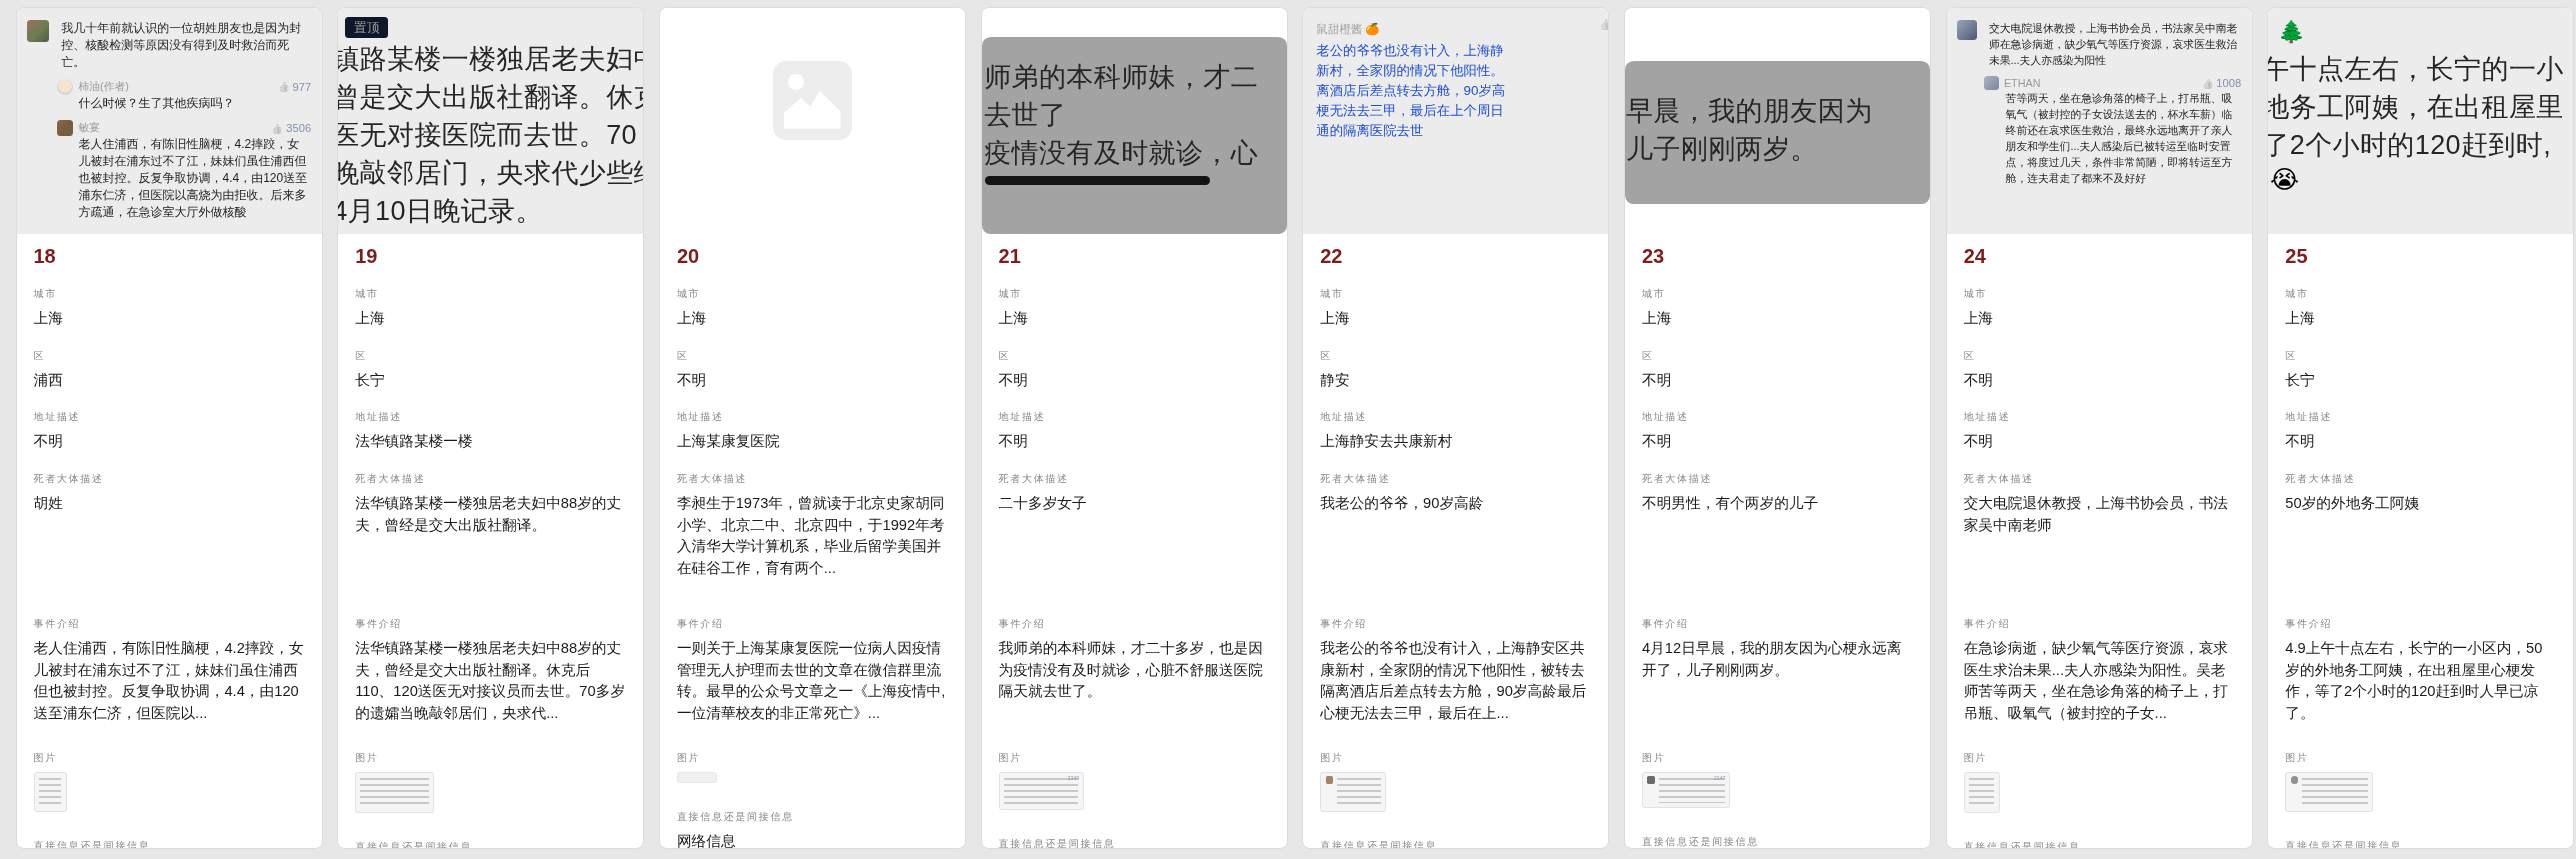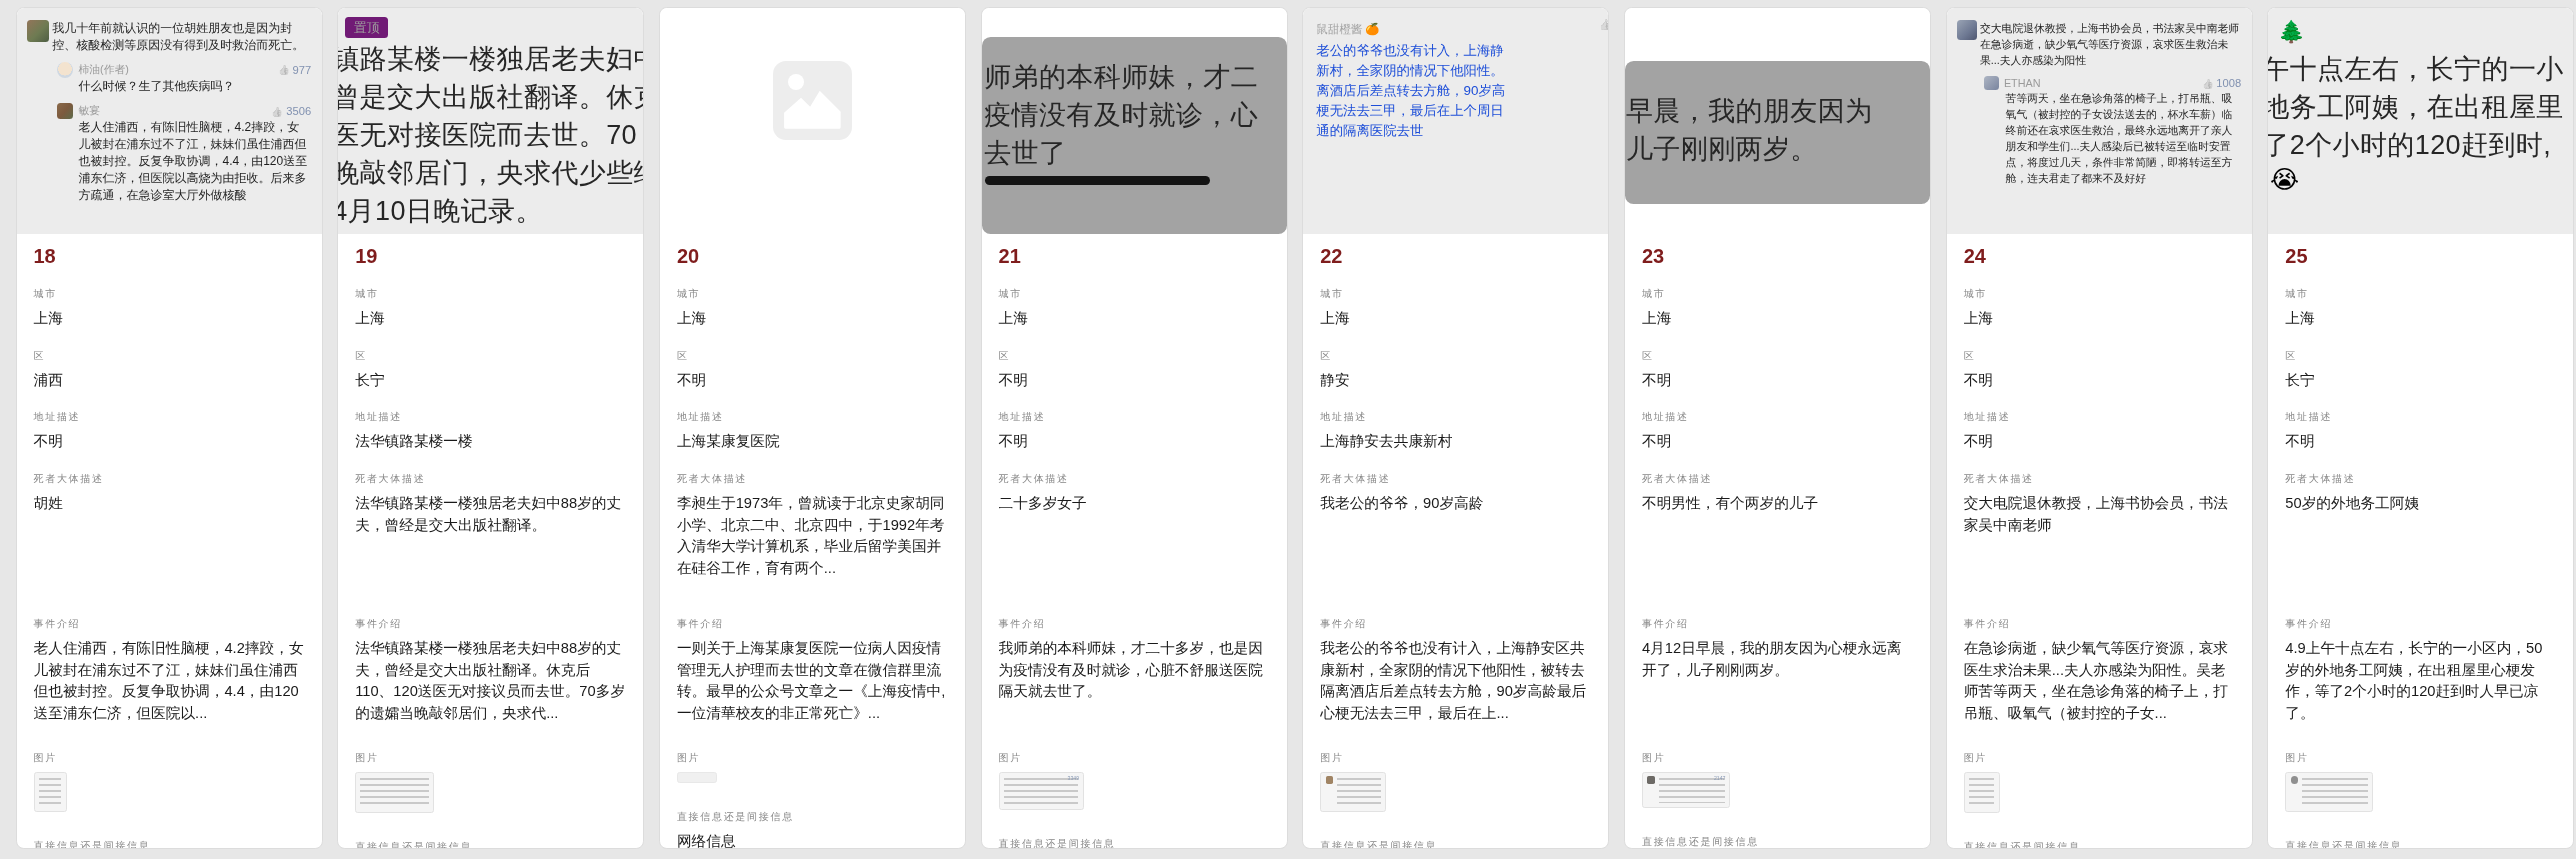--- a/index.html
+++ b/index.html
@@ -11,40 +11,40 @@
   .board{display:flex;gap:14.7px;padding:7px 0 0 15.5px;width:2576px;height:859px;box-sizing:border-box;}
   .card{
     flex:none;width:307px;height:842px;background:#fff;border:0.9px solid #dcdcdc;
     border-radius:7.8px;box-sizing:border-box;overflow:hidden;cursor:pointer;
   }
   
   .hdr{height:226px;border-radius:7px 7px 0 0;overflow:hidden;position:relative;background:#ececec;}
   .hdr.white{background:#fff;}
   
   .wc{padding:12px 10.4px 0 10.4px;color:#1f1f1f;}
-  .wc-row{display:flex;gap:3px;}
+  .wc-row{display:flex;gap:12px;}
   .ava{flex:none;}
   .ava.sq{width:22.4px;height:22.4px;border-radius:3.5px;background:linear-gradient(135deg,#93755a 0%,#6e7b52 55%,#4e5e43 100%);}
   .ava.sq.art2{background:linear-gradient(130deg,#8a6a4a,#7c5a3e 50%,#5d6b4a);}
   .ava.sq.photo{background:linear-gradient(135deg,#9aa4b5,#6d7892 60%,#4e5670);}
   .ava.rnd{width:16.4px;height:16.4px;border-radius:50%;background:radial-gradient(circle at 50% 42%,#f3e3cf 0 55%,#cfd8e2 56% 100%);}
   .wc-main{flex:1;font-size:12px;line-height:17px;}
   .wc-replies{margin-left:30px;}
   .wc-rephead{display:flex;align-items:center;gap:5.2px;margin-top:7.8px;}
   .wc-name{color:#9a9a9a;font-size:10.8px;}
   .wc-like{margin-left:auto;color:#8191b0;font-size:11.2px;display:flex;align-items:center;gap:2.6px;}
   .thumb-ico{font-size:9.5px;filter:grayscale(1) opacity(.65);}
   .wc-reptext{margin-left:21.6px;font-size:12px;line-height:17px;}
   .wc.small .wc-main,.wc.small .wc-reptext{font-size:10.8px;line-height:16px;}
   .wc.small .ava.sq{width:20px;height:20px;}
   .wc.small .ava.rnd{width:14.7px;height:14.7px;border-radius:3.5px;background:linear-gradient(135deg,#aeb6c4,#79849e);}
   .wc.small .wc-replies{margin-left:27px;}
   
   .bt-line{font-size:27px;line-height:38px;color:#262626;white-space:nowrap;margin-left:-6px;letter-spacing:0.4px;}
-  .pin-badge{display:inline-block;margin:8.6px 0 1.7px 7px;background:#701a75;color:#9e9e9e;font-size:13px;line-height:13px;padding:4.3px 8.6px;border-radius:3.5px;}
+  .pin-badge{display:inline-block;margin:8.6px 0 1.7px 7px;background:#0f172a;color:#9e9e9e;font-size:13px;line-height:13px;padding:4.3px 8.6px;border-radius:3.5px;}
   .gray-block{background:#a3a3a3;border-radius:8.6px;overflow:hidden;}
   .marker-bar{height:9.5px;background:#141414;border-radius:5.2px;width:76%;margin:3.5px 0 0 -5.2px;}
   .post-author{font-size:11.6px;color:#a2a2a2;margin:0 0 3.5px 0;white-space:nowrap;}
   .post-line{font-size:13.4px;line-height:20px;color:#1d4ed8;white-space:nowrap;}
   .clip-like{position:absolute;top:10.4px;right:-4.3px;font-size:10.4px;filter:grayscale(1) opacity(.55);}
   .emj-top{font-size:21.6px;line-height:26px;margin:3.5px 0 5.2px 10.4px;}
   .emj-bottom{font-size:25px;line-height:29px;margin:1.7px 0 0 1.7px;}
   
   .ph{width:79px;height:79px;background:#ededed;border-radius:13px;position:relative;margin:53px auto 0;}
   .ph-circle{position:absolute;left:14.7px;top:13px;width:16.4px;height:16.4px;border-radius:50%;background:#fff;}
@@ -181,22 +181,22 @@
       <div class="thumb t20"></div>
       <div class="lbl tight">直接信息还是间接信息</div>
       <div class="val">网络信息</div>
     </div>
   </div>
 
   <div class="card">
     <div class="hdr white">
       <div class="gray-block" style="margin-top:29px;height:197px;padding:21px 0 0 8.6px;box-sizing:border-box;">
         <div class="bt-line">师弟的本科师妹，才二</div>
+        <div class="bt-line">去世了</div>
         <div class="bt-line">疫情没有及时就诊，心</div>
-        <div class="bt-line">去世了</div>
         <div class="marker-bar"></div>
       </div>
     </div>
     <div class="body">
       <div class="num">21</div>
       <div class="lbl">城市</div>
       <div class="val">上海</div>
       <div class="lbl">区</div>
       <div class="val">不明</div>
       <div class="lbl">地址描述</div>

